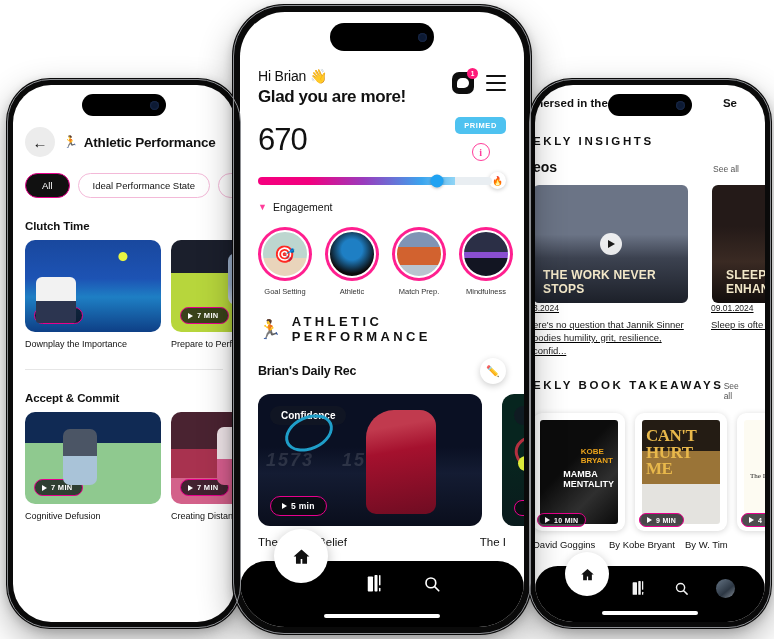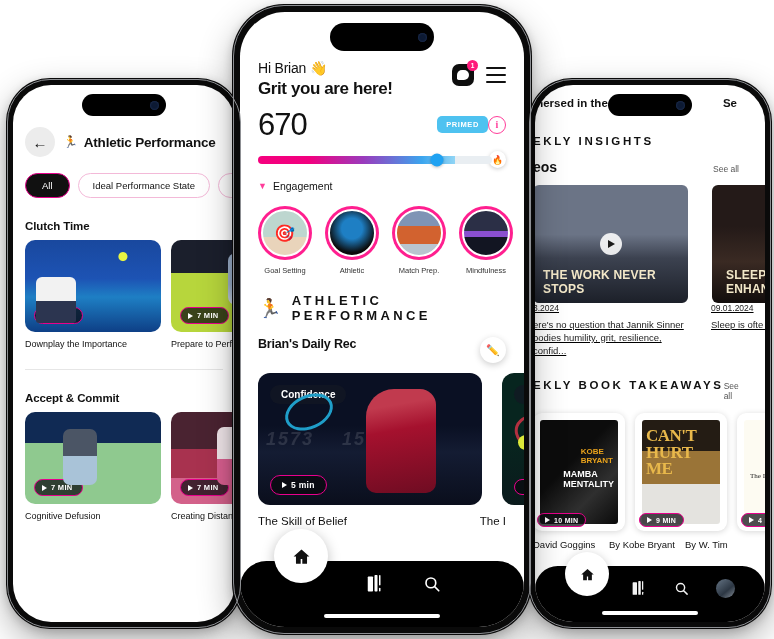--- a/index.html
+++ b/index.html
@@ -219,41 +219,41 @@
     position: absolute; bottom: 26px; left: 30px;
     width: 44px; height: 44px; border-radius: 50%;
     background: #fff; display: flex; align-items: center; justify-content: center;
     box-shadow: 0 2px 10px rgba(0,0,0,.22);
     z-index: 5;
   }
   .avatar-nav { width: 19px; height: 19px; border-radius: 50%;
     background: linear-gradient(140deg,#6b7b8c,#2f3a47 60%,#8b949e); }
 
   
-  .cp { padding: 0 18px; }
+  .cp { padding: 8px 18px; }
   .cp-greet { padding-top: 48px; display: flex; justify-content: space-between; align-items: flex-start; }
   .cp-hi { font-size: 14px; color: #111; font-weight: 500; letter-spacing: -.2px; }
   .cp-glad { font-size: 17px; color: #111; font-weight: 700; margin-top: 3px; letter-spacing: -.4px; }
   .cp-headicons { display: flex; align-items: center; gap: 12px; padding-top: 4px; }
   .chat-ico {
     position: relative; width: 22px; height: 22px; border-radius: 7px; background: #0e0e0e;
     display: flex; align-items: center; justify-content: center;
   }
   .chat-ico .bub { width: 12px; height: 10px; border-radius: 6px 6px 6px 2px; background: #fff; }
   .chat-ico .dot {
     position: absolute; right: -4px; top: -4px; width: 11px; height: 11px; border-radius: 50%;
     background: #ff1a7a; color: #fff; font-size: 6.5px; font-weight: 700;
     display: flex; align-items: center; justify-content: center;
   }
   .burger { width: 20px; display: flex; flex-direction: column; gap: 5px; }
   .burger i { display: block; height: 2px; background: #111; border-radius: 2px; }
 
   .cp-score-row { display: flex; align-items: center; justify-content: space-between; margin-top: 10px; }
   .cp-score { font-size: 31px; font-weight: 400; color: #111; letter-spacing: -1px; line-height: 1; }
-  .cp-score-right { display: flex; align-items: center; gap: 0; }
+  .cp-score-right { display: flex; align-items: center; gap: 9px; flex-direction: column; }
   .badge-primed {
     background: #4ec2f0; color: #fff; font-size: 7.5px; font-weight: 700; letter-spacing: .6px;
     padding: 4px 9px; border-radius: 5px;
   }
   .info-circ {
     width: 18px; height: 18px; border-radius: 50%; border: 1.3px solid #ff3d9a;
     color: #ff3d9a; font-size: 10px; font-weight: 700; font-family: "Liberation Serif", serif;
     display: flex; align-items: center; justify-content: center;
   }
   .cp-bar-wrap { margin-top: 11px; position: relative; display: flex; align-items: center; }
@@ -291,21 +291,21 @@
   .cp-circ-label { font-size: 7.5px; color: #333; margin-top: 6px; white-space: nowrap; }
   .ring-goal { background: linear-gradient(180deg,#bdd6cf 0 58%, #e9d4bb 58% 100%); font-size: 17px; }
   .ring-ath  { background: radial-gradient(circle at 50% 40%, #1e7fc4 0 30%, #0b0b0b 70%); }
   .ring-match{ background: linear-gradient(180deg,#7f94b5 0 34%, #d2622f 34% 74%, #b9c4cf 74% 100%); }
   .ring-mind { background: linear-gradient(180deg,#2b2f46 0 46%, #8a4fd0 46% 58%, #121522 58% 100%); }
 
   .cp-brand { display: flex; align-items: center; gap: 10px; margin-top: 18px; }
   .cp-brand .r { font-size: 19px; color: #ff0f8c; line-height: 1; }
   .cp-brand .txt { font-size: 13px; font-weight: 700; letter-spacing: 3.4px; color: #111; }
 
-  .cp-dailyrow { display: flex; justify-content: space-between; margin-top: 14px; }
+  .cp-dailyrow { display: flex; justify-content: space-between; align-items: center; margin-top: 14px; }
   .cp-daily { font-size: 12.5px; font-weight: 700; color: #111; letter-spacing: -.2px; }
   .edit-fab {
     width: 26px; height: 26px; border-radius: 50%; background: #fff;
     box-shadow: 0 2px 7px rgba(0,0,0,.2);
     display: flex; align-items: center; justify-content: center; font-size: 11px;
   }
   .cp-feat { display: flex; gap: 20px; margin-top: 10px; }
   .cp-feat-card {
     position: relative; width: 224px; height: 132px; flex: none;
     border-radius: 12px; overflow: hidden;
@@ -555,21 +555,21 @@
     <div class="bezel-edge"></div>
     <div class="screen">
       <div class="notch">
           <div class="cam"></div>
         </div>
 
       <div class="cp">
         <div class="cp-greet">
           <div>
             <div class="cp-hi">Hi Brian 👋</div>
-            <div class="cp-glad">Grit you are here!</div>
+            <div class="cp-glad">Glad you are more!</div>
           </div>
           <div class="cp-headicons">
             <div class="chat-ico">
               <div class="bub"></div>
               <div class="dot">1</div>
             </div>
             <div class="burger">
                 <i></i>
                 <i></i>
                 <i></i>

